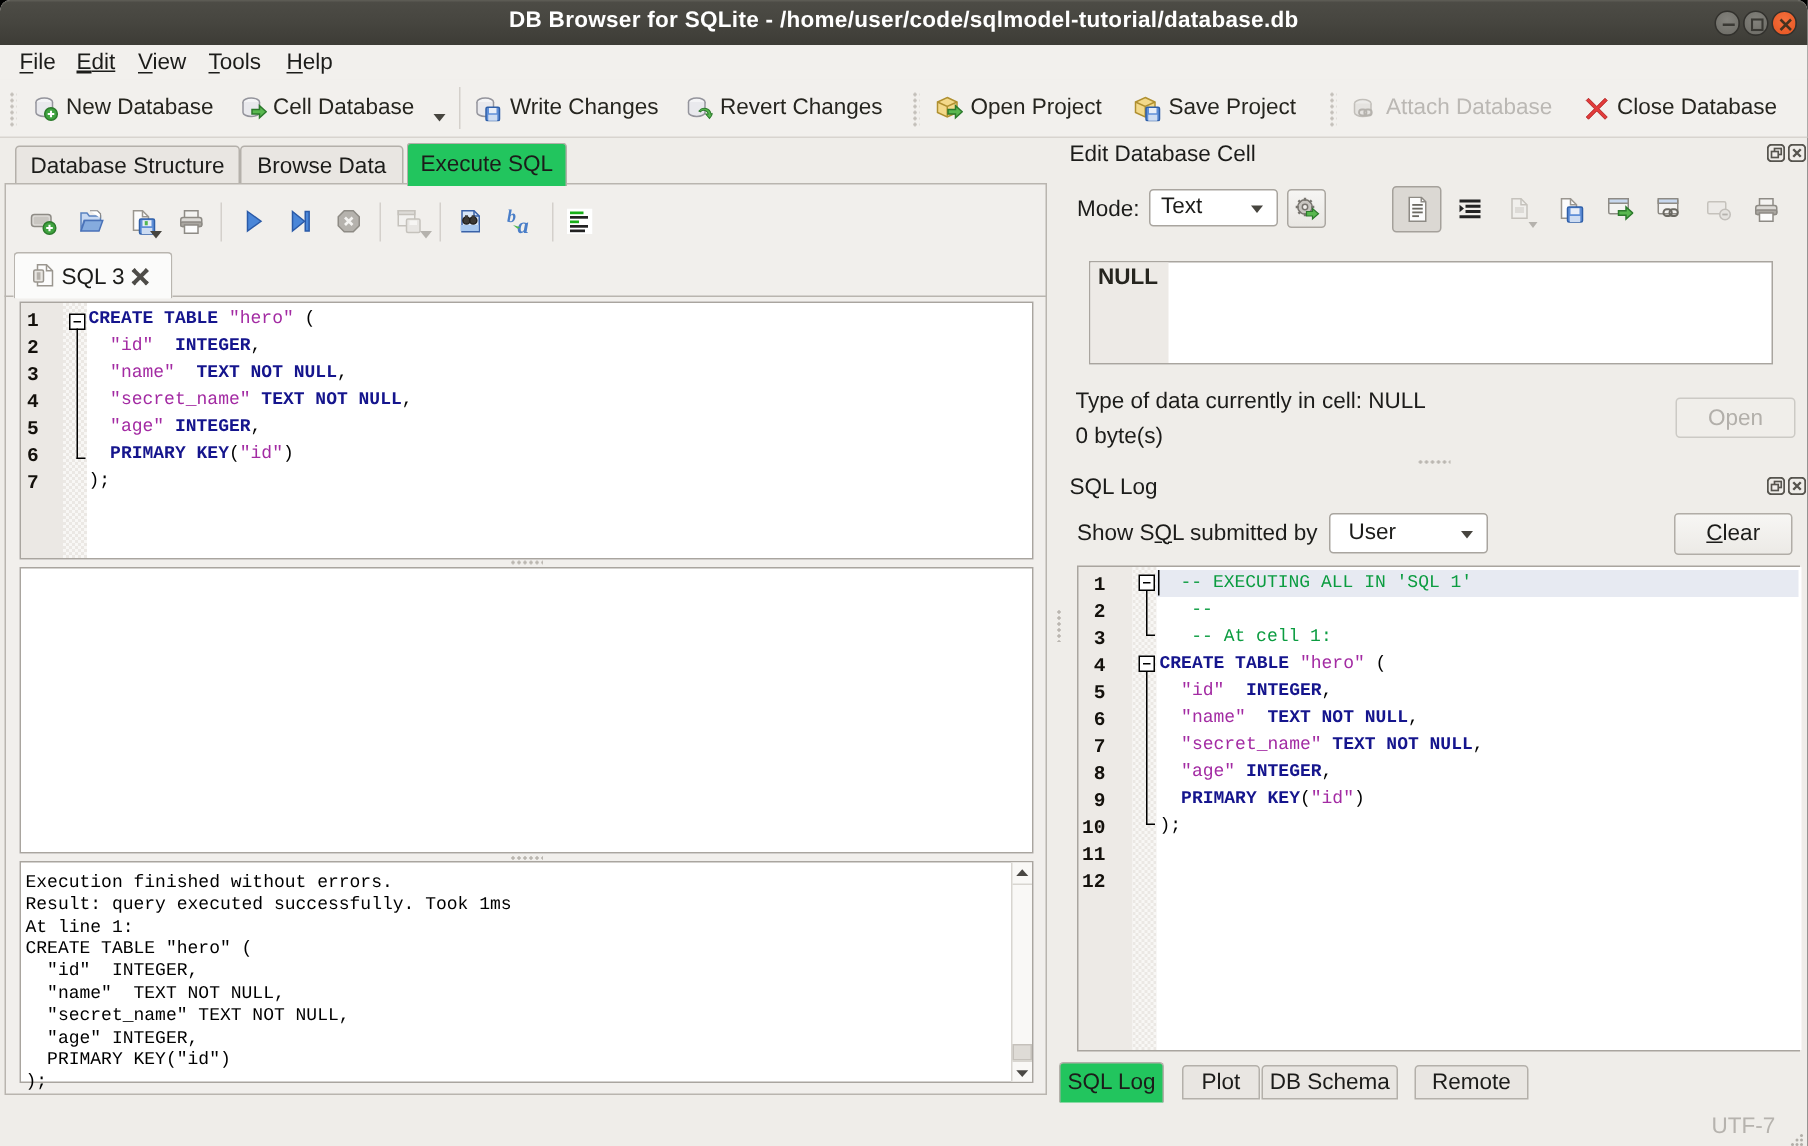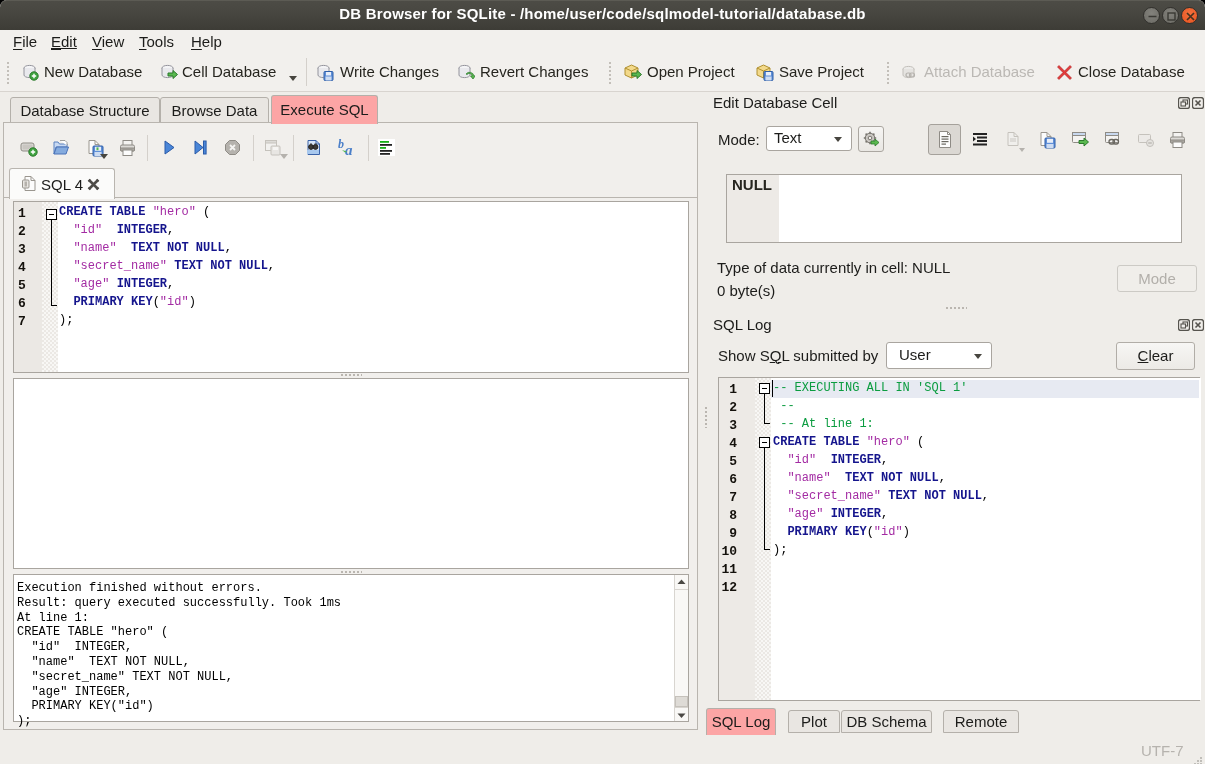--- a/index.html
+++ b/index.html
@@ -24,33 +24,33 @@
 #toolbar { position:absolute; left:0; top:53px; width:1205px; height:39px; background:#f2f0ed; border-bottom:1px solid #d8d4cf; }
 .tbgrip { position:absolute; top:8px; width:5px; height:24px;
   background-image:radial-gradient(circle, #c3bfb9 1px, transparent 1.2px); background-size:4px 4px; }
 .tbsep { position:absolute; top:5px; width:1px; height:28px; background:#d4d0cb; }
 .tblabel { position:absolute; top:10px; font-size:15px; color:#26251f;text-align:center; }
 .tblabel.disabled { color:#bbb8b4; }
 .tbicon { position:absolute; top:11px; }
 
 .tab { position:absolute; font-size:15px; color:#1c1c1a; text-align:center;
   border:1px solid #b4b0aa; background:#e9e6e2; border-radius:3px 3px 0 0; }
-.tab.active { background:#fca5a5; }
+.tab.active { background:#22c55e; }
 
 .pane { position:absolute; background:#fff; border:1px solid #a9a59f; }
 .dots-h { position:absolute; width:22px; height:4px;
   background-image:radial-gradient(circle, #bab6b0 1px, transparent 1.2px); background-size:4px 4px; }
 .dots-v { position:absolute; width:4px; height:22px;
   background-image:radial-gradient(circle, #bab6b0 1px, transparent 1.2px); background-size:4px 4px; }
 
 .mono { font-family:"Liberation Mono", monospace; font-size:12px; white-space:pre; }
 .cl { position:absolute; height:18px; line-height:18px; }
 .kw { color:#15158d; font-weight:bold; }
 .str { color:#a32ba3; }
-.cmt { color:#0b9c40; }
+.cmt { color:#0b9c40;margin-left:14px; }
 .lnum { font-family:"Liberation Mono", monospace; font-size:13px; font-weight:bold; color:#14110c; }
 .checker { background-image:conic-gradient(#ebe8e4 25%, #f8f7f5 0 50%, #ebe8e4 0 75%, #f8f7f5 0); background-size:4px 4px; }
 
 .fold { position:absolute; width:11px; height:11px; border:1px solid #000; background:#fff; }
 .fold::after { content:""; position:absolute; left:2px; right:2px; top:4px; height:1px; background:#000; }
 
 .docktitle { position:absolute; font-size:15px; color:#1c1c1a; }
 .dockbtn { position:absolute; width:12px; height:12px; }
 .btn { position:absolute; border:1px solid #b1ada7; border-radius:3px; background:linear-gradient(#f7f6f4,#eceae6); font-size:15px; color:#1c1c1a; text-align:center; }
 .btn.disabled { color:#b2afaa; background:#f0eeea; border-color:#cccac5; }
@@ -247,21 +247,21 @@
 
     <div class="abs" style="left:9px; top:168px; width:106px; height:31px; background:#fbfbfa; border:1px solid #b9b5af; border-bottom:0; border-radius:3px 3px 0 0;"></div>
     <div class="abs" style="left:115px; top:197px; width:583px; height:1px; background:#b9b5af;"></div>
     <div class="abs" style="left:3px; top:197px; width:6px; height:1px; background:#b9b5af;"></div>
     <div class="tbicon" style="left:20px; top:175px;"><svg width="17" height="17">
       <path d="M5 1.5 h6 l4 4 V15.5 h-10 z" fill="#fcfcfc" stroke="#9a968f"></path>
       <path d="M11 1.5 v4 h4" fill="none" stroke="#9a968f"></path>
       <rect x="2.5" y="5" width="6.5" height="8" rx="1" fill="#e8e6e2" stroke="#9a968f"></rect>
       <rect x="4.5" y="6.5" width="2.5" height="5" fill="#b5b1ab"></rect>
     </svg></div>
-    <div class="abs" style="left:41px; top:176px; font-size:15px; color:#1c1c1a;">SQL 4</div>
+    <div class="abs" style="left:41px; top:176px; font-size:15px; color:#1c1c1a;">SQL 3</div>
     <div class="abs" style="left:86px; top:177px;"><svg width="15" height="15">
       <path d="M3 3 L12 12 M12 3 L3 12" stroke="#4e4c48" stroke-width="2.6"></path>
       <path d="M2.2 4.2 L4.2 2.2 M10.8 2.2 L12.8 4.2 M2.2 10.8 L4.2 12.8 M12.8 10.8 L10.8 12.8" stroke="#4e4c48" stroke-width="1.4"></path>
     </svg></div>
 
     <div class="pane" style="left:13px; top:201px; width:676px; height:172px;">
       <div class="abs" style="left:0; top:0; width:28px; height:170px; background:#ebe8e4;"></div>
       <div class="abs checker" style="left:28px; top:0; width:16px; height:170px;"></div>
       <div class="lnum abs" style="left:4px; top:3px; line-height:18px;">1<br>2<br>3<br>4<br>5<br>6<br>7</div>
             <div id="edcode" class="mono">
@@ -390,21 +390,21 @@
       <rect x="1.5" y="9" width="14" height="3" rx="1" fill="#aaa7a1" stroke="#8e8b85"></rect>
       <rect x="4" y="11" width="9" height="5.5" fill="#fcfcfc" stroke="#8e8b85"></rect>
     </svg></div>
 
     <div class="abs" style="left:726px; top:174px; width:456px; height:69px; border:1px solid #a9a59f; background:#fff;">
       <div class="abs" style="left:0; top:0; width:52px; height:67px; background:#edeae6;"></div>
       <div class="abs" style="left:5px; top:1px; font-size:15px; font-weight:bold; color:#26251f;">NULL</div>
     </div>
     <div class="docktitle" style="left:717px; top:259px;">Type of data currently in cell: NULL</div>
     <div class="docktitle" style="left:717px; top:282px;">0 byte(s)</div>
-    <div class="btn disabled" style="left:1117px; top:265px; width:80px; height:27px; line-height:25px;">Mode</div>
+    <div class="btn disabled" style="left:1117px; top:265px; width:80px; height:27px; line-height:25px;">Open</div>
     <div class="dots-h" style="left:945px; top:306px;"></div>
 
     <div class="docktitle" style="left:713px; top:316px;">SQL Log</div>
     <div class="dockbtn" style="left:1178px; top:317px;"><svg width="12" height="12">
       <rect x="0.5" y="0.5" width="11" height="11" rx="2.5" fill="none" stroke="#56544e" stroke-width="1.3"></rect>
       <rect x="5" y="3" width="4.5" height="4" fill="none" stroke="#56544e" stroke-width="1.1"></rect>
       <rect x="3" y="5" width="4.5" height="4" fill="#f1efec" stroke="#56544e" stroke-width="1.1"></rect>
     </svg></div>
     <div class="dockbtn" style="left:1192px; top:317px;"><svg width="12" height="12">
       <rect x="0.5" y="0.5" width="11" height="11" rx="2.5" fill="none" stroke="#56544e" stroke-width="1.3"></rect>
@@ -418,21 +418,21 @@
     <div class="btn" style="left:1116px; top:342px; width:79px; height:28px; line-height:26px;"><u>C</u>lear</div>
 
     <div class="pane" style="left:718px; top:377px; width:482px; height:324px; background:#edeae6;">
       <div class="lnum abs" style="left:0px; top:3px; width:18px; line-height:18px; text-align:right;">1<br>2<br>3<br>4<br>5<br>6<br>7<br>8<br>9<br>10<br>11<br>12</div>
       <div class="abs" style="left:36px; top:0; width:446px; height:322px; background:#fff;"></div>
       <div class="abs checker" style="left:36px; top:0; width:16px; height:322px;"></div>
       <div class="abs" style="left:52px; top:1.5px; width:428px; height:18px; background:#e7eaf2;"></div>
       <div id="loglines" class="mono">
         <div class="cl" style="left:54px; top:1px;"><span class="cmt">-- EXECUTING ALL IN 'SQL 1'</span></div>
         <div class="cl" style="left:54px; top:19px;"> <span class="cmt">--</span></div>
-        <div class="cl" style="left:54px; top:37px;"> <span class="cmt">-- At line 1:</span></div>
+        <div class="cl" style="left:54px; top:37px;"> <span class="cmt">-- At cell 1:</span></div>
         <div class="cl" style="left:54px; top:55px;"><span class="kw">CREATE TABLE</span> <span class="str">"hero"</span> (</div>
         <div class="cl" style="left:54px; top:73px;">  <span class="str">"id"</span>  <span class="kw">INTEGER</span>,</div>
         <div class="cl" style="left:54px; top:91px;">  <span class="str">"name"</span>  <span class="kw">TEXT NOT NULL</span>,</div>
         <div class="cl" style="left:54px; top:109px;">  <span class="str">"secret_name"</span> <span class="kw">TEXT NOT NULL</span>,</div>
         <div class="cl" style="left:54px; top:127px;">  <span class="str">"age"</span> <span class="kw">INTEGER</span>,</div>
         <div class="cl" style="left:54px; top:145px;">  <span class="kw">PRIMARY KEY</span>(<span class="str">"id"</span>)</div>
         <div class="cl" style="left:54px; top:163px;">);</div>
       </div>
       <div class="abs" style="left:52.5px; top:2px; width:1.5px; height:17px; background:#000;"></div>
       <div class="fold" style="left:39.5px; top:5px;"></div>

